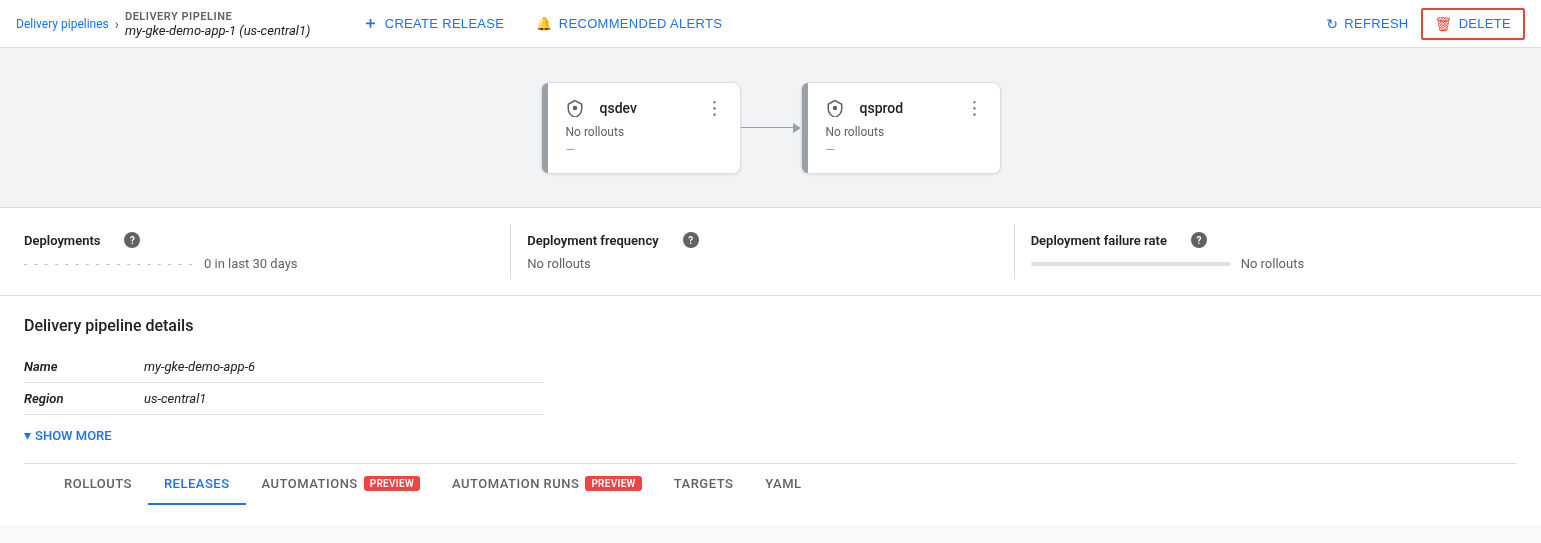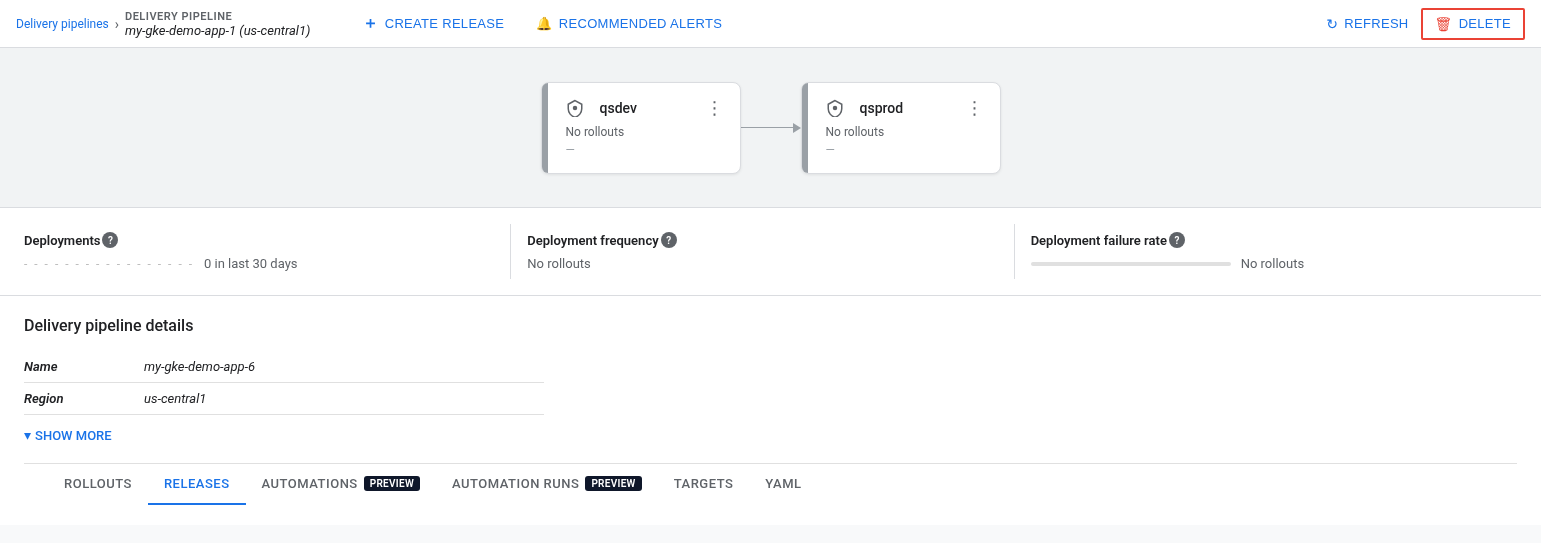--- a/index.html
+++ b/index.html
@@ -190,21 +190,21 @@
       border-right: 1px solid #dadce0;
       margin-right: 16px;
     }
     .metric-card:last-child {
       border-right: none;
       margin-right: 0;
     }
     .metric-title {
       display: flex;
       align-items: center;
-      gap: 2px;
+      gap: 24px;
       font-size: 13px;
       font-weight: 600;
       color: #202124;
       margin-bottom: 8px;
     }
     .metric-help {
       display: inline-flex;
       align-items: center;
       justify-content: center;
       width: 16px;
@@ -299,21 +299,21 @@
       letter-spacing: 0.5px;
       display: flex;
       align-items: center;
       gap: 6px;
     }
     .tab-item.active {
       color: #1a73e8;
       border-bottom: 2px solid #1a73e8;
     }
     .tab-preview-badge {
-      background: #0f172a;
+      background: #ef4444;
       color: #fff;
       font-size: 10px;
       font-weight: 600;
       padding: 2px 6px;
       border-radius: 3px;
       letter-spacing: 0.3px;
     }
   </style>
 </head>
 <body>

